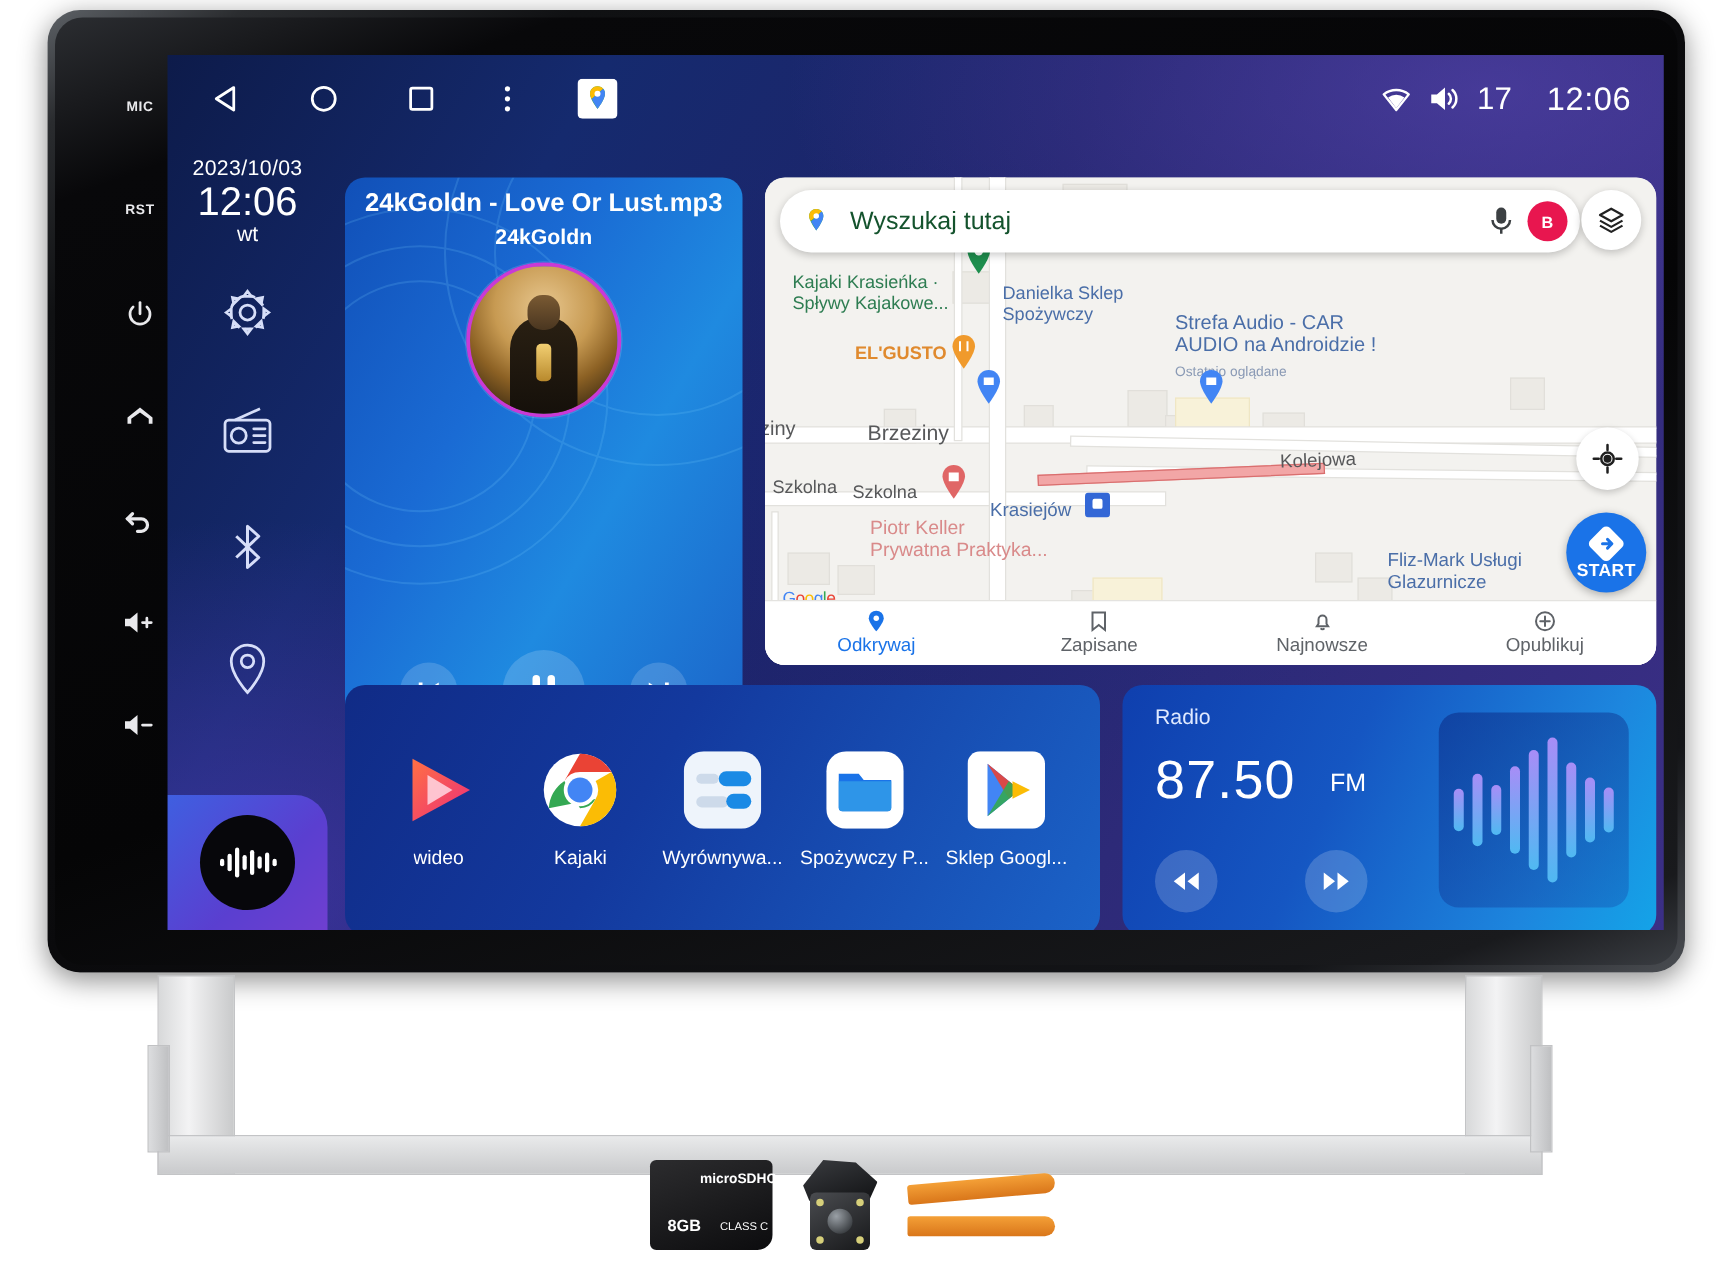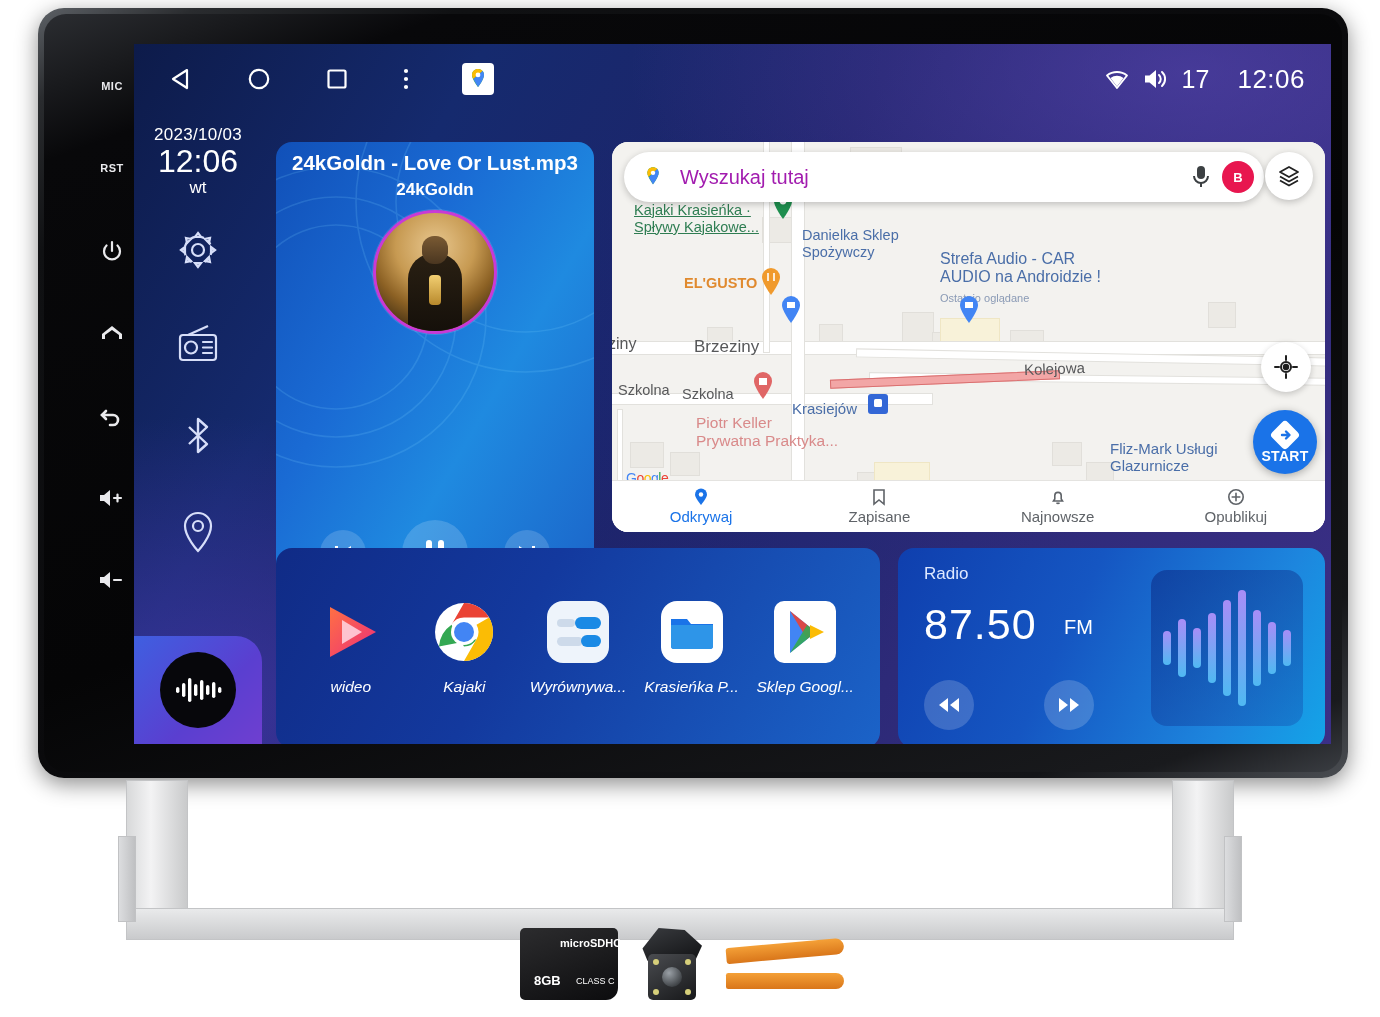--- a/index.html
+++ b/index.html
@@ -196,21 +196,21 @@
   #google-wm span:nth-child(5){color:#34A853;}
   #google-wm span:nth-child(6){color:#EA4335;}
 
   #map-search {
     position:absolute; left:12px; top:10px; width:640px; height:50px;
     background:#fff; border-radius:26px;
     display:flex; align-items:center; padding:0 10px 0 16px;
     box-shadow:0 2px 7px rgba(0,0,0,.22);
   }
   #map-search-placeholder {
-    margin-left:14px; color:#a21caf; font-size:20px; flex:1;
+    margin-left:14px; color:#14532d; font-size:20px; flex:1;
   }
   #avatar-badge {
     width:32px; height:32px; border-radius:50%;
     background:#e8164f; color:#fff; font-size:13px; font-weight:bold;
     display:flex; align-items:center; justify-content:center; margin-left:10px;
   }
   #layers-btn {
     position:absolute; right:12px; top:10px;
     width:48px; height:48px; border-radius:50%;
     background:#fff; box-shadow:0 2px 7px rgba(0,0,0,.22);
@@ -245,21 +245,21 @@
   #apps-card {
     left:14px; top:434px; width:604px; height:200px;
     background: linear-gradient(120deg,#102b86 0%,#13399e 40%,#1b63c8 100%);
     display:flex; align-items:center; justify-content:space-around;
     padding:0 18px;
   }
   .app-item { display:flex; flex-direction:column; align-items:center; cursor:pointer; width:104px; }
   .app-icon { width:64px; height:64px; display:flex; align-items:center; justify-content:center; }
   .app-label {
     color:#fff; font-size:15.5px; margin-top:14px;
-    white-space:nowrap; overflow:hidden; text-overflow:ellipsis; max-width:104px; text-align:center;font-style:italic;
+    white-space:nowrap; overflow:hidden; text-overflow:ellipsis; max-width:104px; text-align:center;
   }
 
   
   #radio-card {
     left:636px; top:434px; width:427px; height:200px;
     background: linear-gradient(115deg,#0f3fae 0%,#1556c2 40%,#1d86de 78%,#14a4e8 100%);
   }
   #radio-title { position:absolute; left:26px; top:16px; color:#dfe9ff; font-size:17px; }
   #radio-freq { position:absolute; left:26px; top:52px; color:#fff; font-size:43px; font-weight:500; letter-spacing:1px; }
   #radio-band { position:absolute; left:166px; top:68px; color:#fff; font-size:20px; font-weight:500; }
@@ -551,21 +551,21 @@
 
           <div class="map-road" style="left:-10px; top:200px; width:740px; height:12px;"></div>
           <div class="map-road" style="left:-10px; top:252px; width:330px; height:10px;"></div>
           <div class="map-road" style="left:180px; top:-10px; width:12px; height:420px;"></div>
           <div class="map-road" style="left:152px; top:-10px; width:5px;  height:220px;"></div>
           <div class="map-road" style="left:245px; top:212px; width:480px; height:7px; transform: rotate(1.1deg);"></div>
           <div class="map-road" style="left:258px; top:234px; width:470px; height:6px; transform: rotate(.7deg);"></div>
           <div class="map-road" style="left:6px;  top:268px; width:4px; height:120px;"></div>
           <div class="map-rail" style="left:218px; top:233px; width:230px; height:9px; transform: rotate(-2.4deg);"></div>
 
-          <div class="map-label lbl-green" style="left:22px; top:60px; width:170px;text-decoration:underline;">Kajaki Krasieńka ·
+          <div class="map-label lbl-green" style="left:22px; top:76px; width:170px;">Kajaki Krasieńka ·
 Spływy Kajakowe...</div>
           <div class="map-label lbl-blue" style="left:190px; top:85px; width:120px;">Danielka Sklep
 Spożywczy</div>
           <div class="map-label lbl-orange" style="left:72px; top:133px;">EL'GUSTO</div>
           <div class="map-label lbl-blue" style="left:328px; top:108px; width:200px; font-size:16px;">Strefa Audio - CAR
 AUDIO na Androidzie !</div>
           <div class="map-label lbl-sub" style="left:328px; top:150px;">Ostatnio oglądane</div>
           <div class="map-label lbl-dark" style="left:82px; top:195px; font-size:17px;">Brzeziny</div>
           <div class="map-label lbl-dark" style="left:-4px; top:193px; font-size:16px;">ziny</div>
           <div class="map-label lbl-dark" style="left:6px; top:240px;">Szkolna</div>
@@ -727,21 +727,21 @@
         </div>
 
         <div class="app-item">
           <div class="app-icon">
             <svg width="62" height="62" viewBox="0 0 62 62">
               <rect width="62" height="62" rx="16" fill="#fff"></rect>
               <path d="M10 18 h16 l4 5 h22 v22 a3 3 0 0 1 -3 3 H13 a3 3 0 0 1 -3 -3 Z" fill="#1a73e8"></path>
               <path d="M10 24 h42 v21 a3 3 0 0 1 -3 3 H13 a3 3 0 0 1 -3 -3 Z" fill="#2e95e8"></path>
             </svg>
           </div>
-          <div class="app-label">Krasieńka P...</div>
+          <div class="app-label">Spożywczy P...</div>
         </div>
 
         <div class="app-item">
           <div class="app-icon">
             <svg width="62" height="62" viewBox="0 0 62 62">
               <rect width="62" height="62" rx="10" fill="#fff"></rect>
               <path d="M16 10 L42 31 L16 52 Z" fill="#4285F4"></path>
               <path d="M16 10 L42 31 L33 38 Z" fill="#EA4335" opacity=".9"></path>
               <path d="M16 52 L42 31 L33 24 Z" fill="#34A853" opacity=".9"></path>
               <path d="M42 31 L50 31 L50 31 Z M36 24 L50 31 L36 38 Z" fill="#FBBC05"></path>

